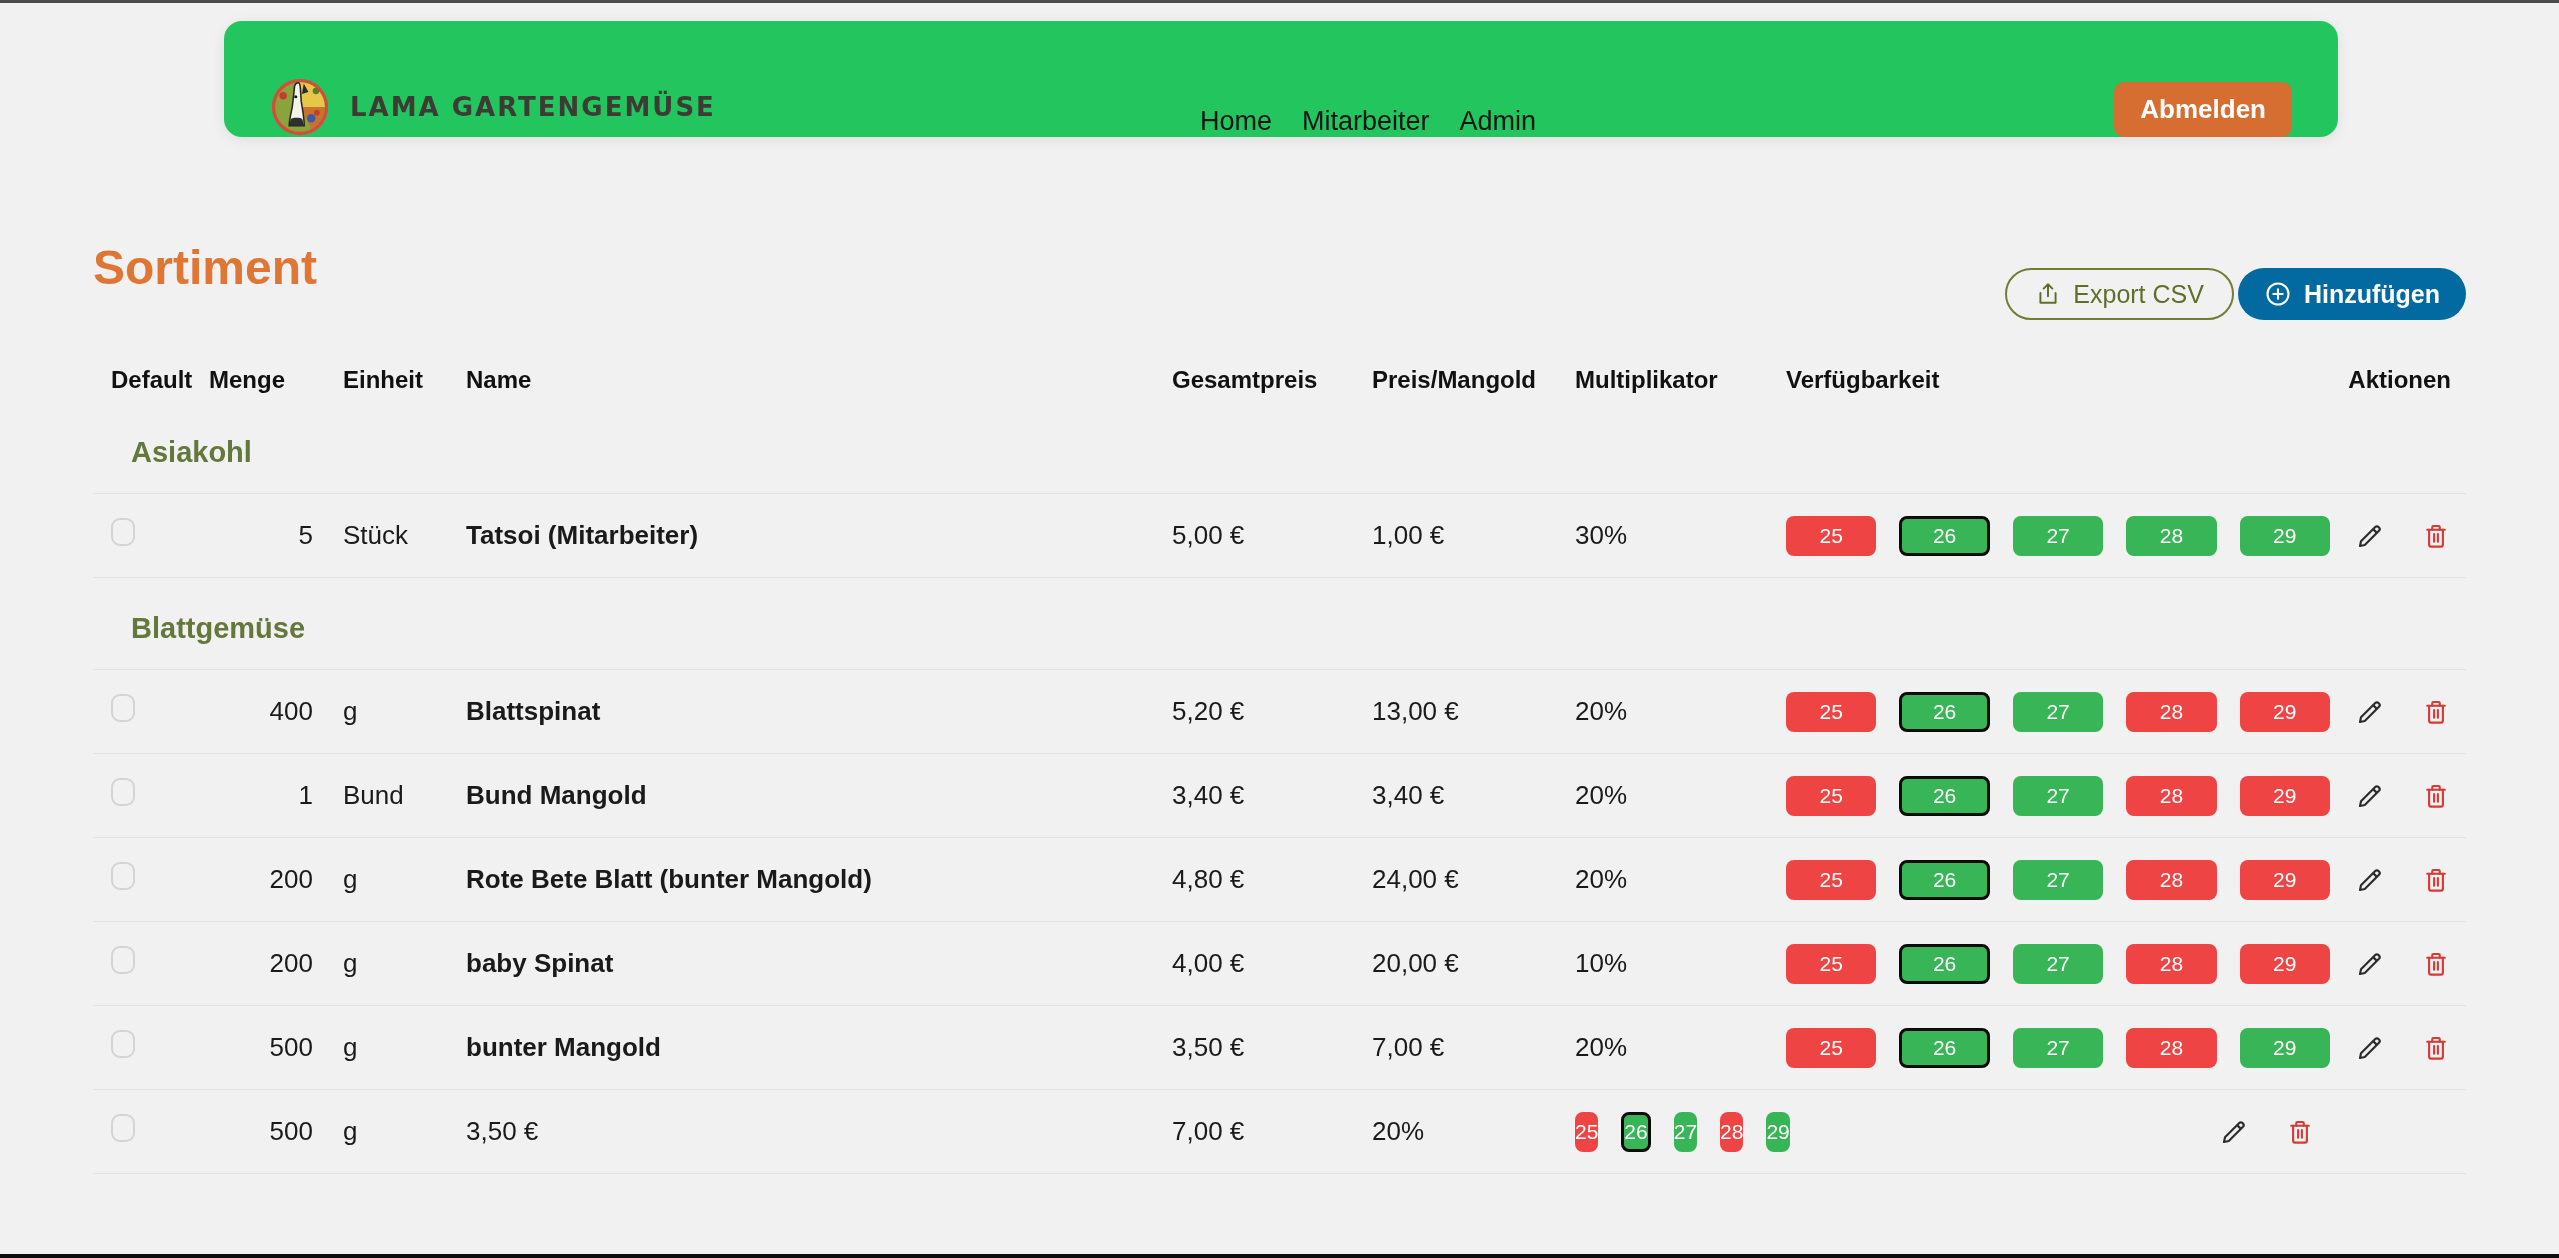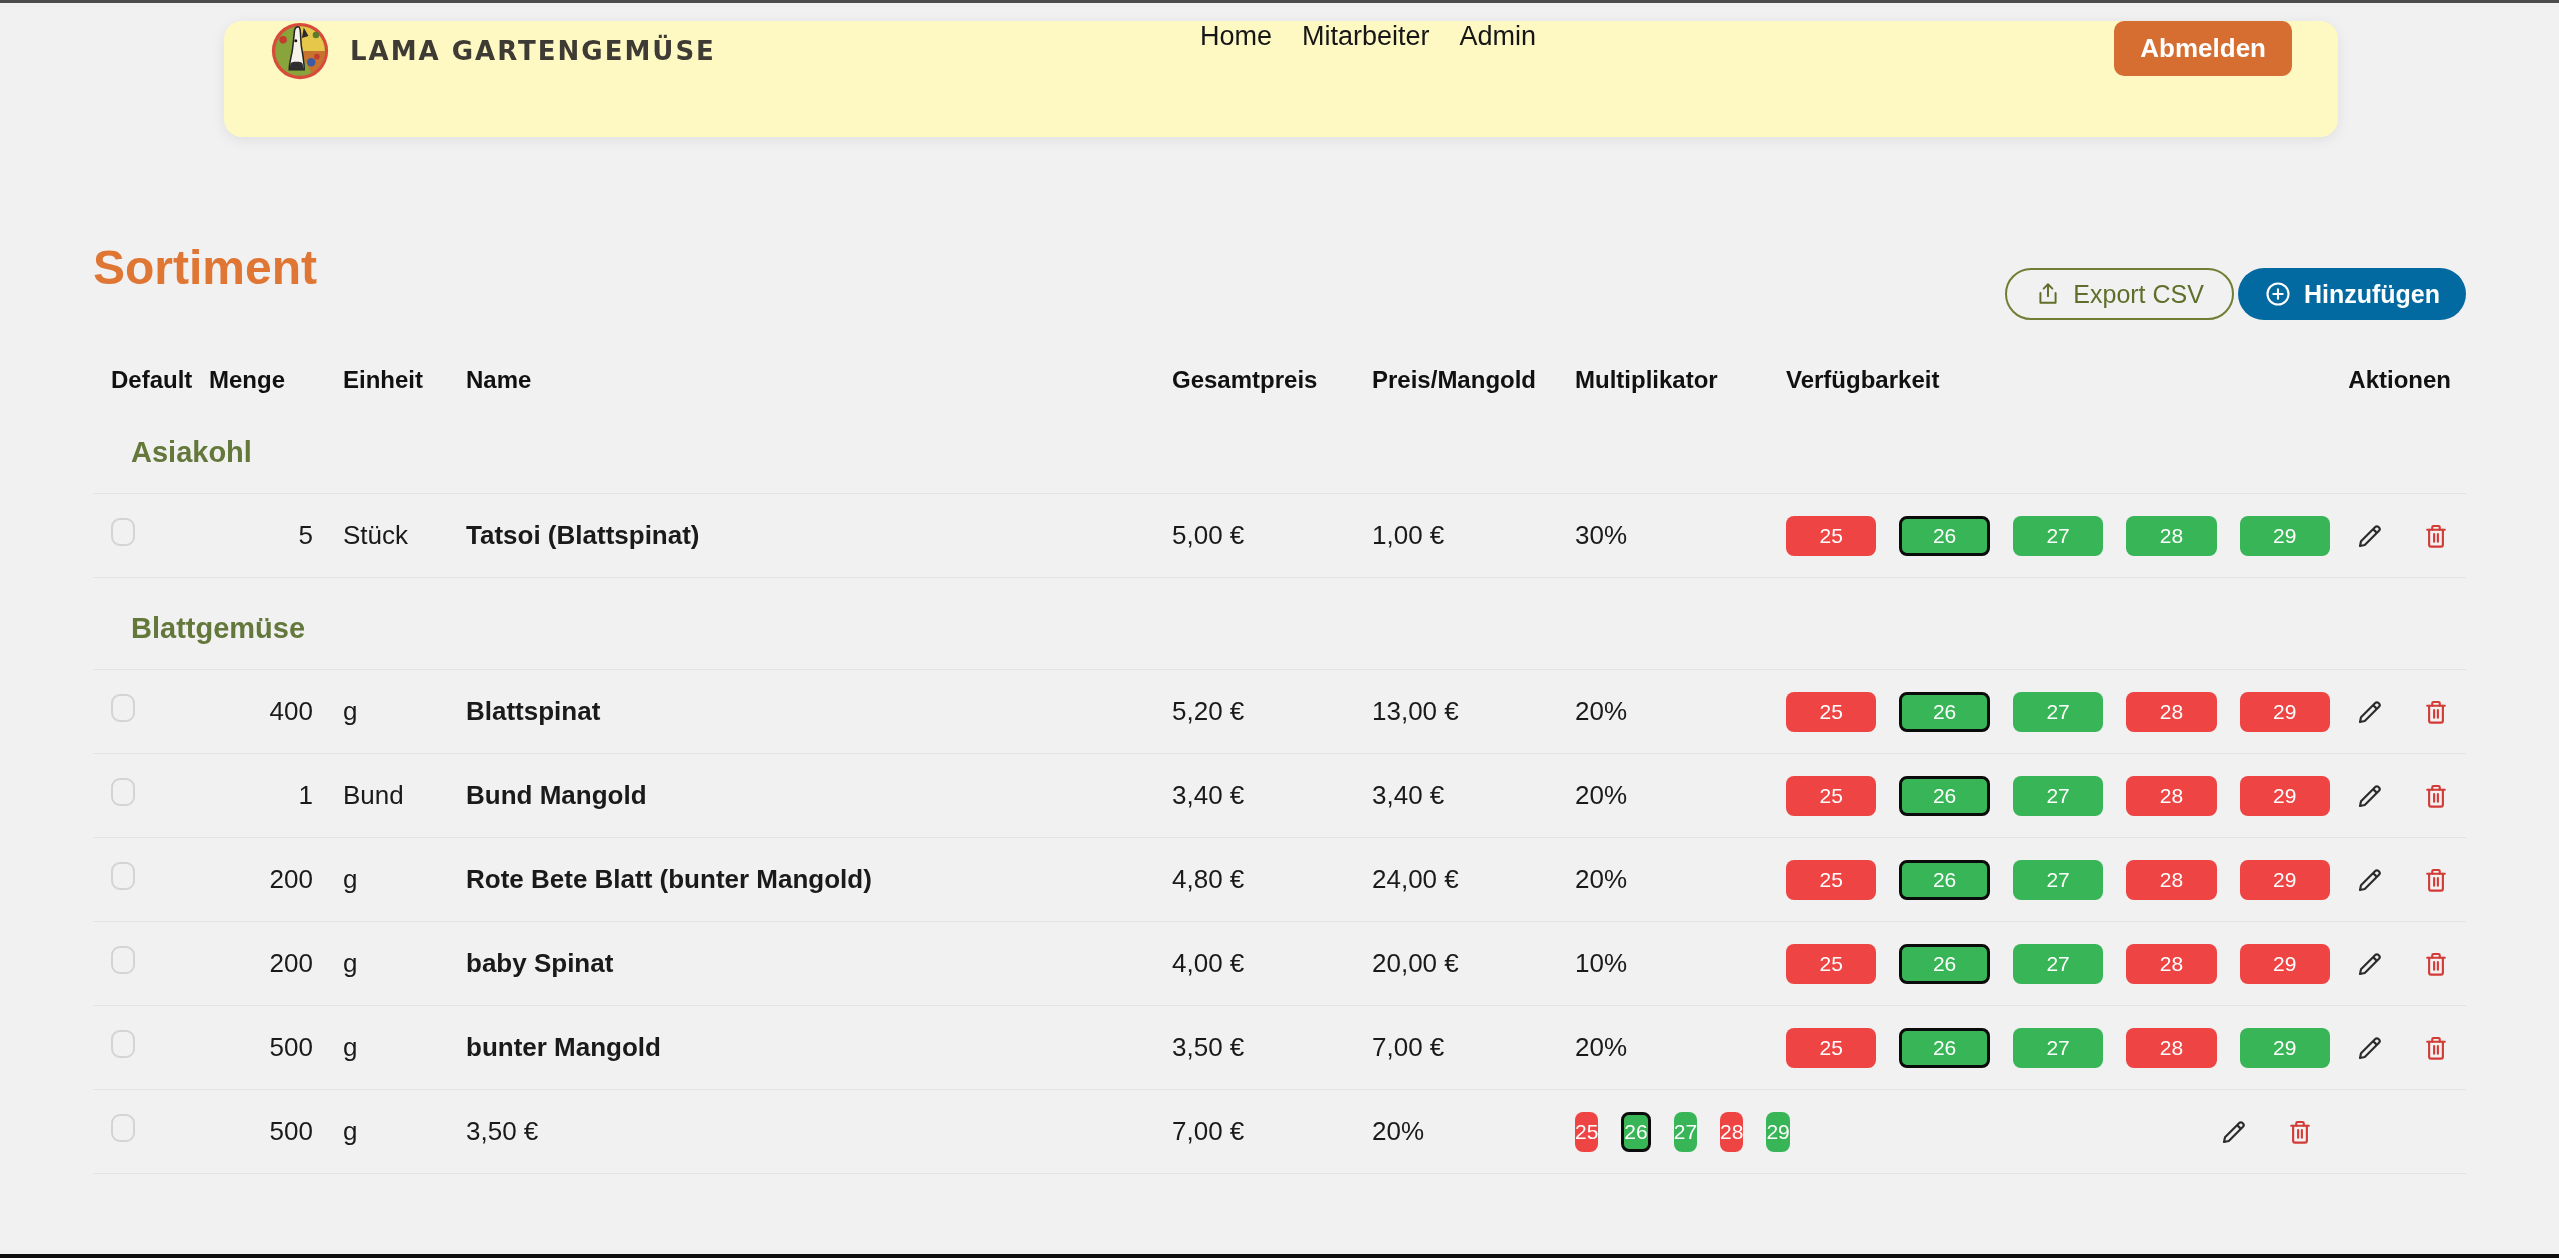--- a/index.html
+++ b/index.html
@@ -1,22 +1,22 @@
 <!DOCTYPE html>
 <html><head>
 <meta charset="utf-8">
 <style>
   html,body{margin:0;padding:0;width:2559px;height:1258px;background:#f1f1f1;overflow:hidden;
     font-family:"Liberation Sans",sans-serif;color:#1a1a1a;}
   .window-edge-top{position:absolute;top:0;left:0;width:100%;height:3px;background:#4c4c4c;}
   .window-edge-bottom{position:absolute;bottom:0;left:0;width:100%;height:4px;background:#0e0e0e;}
 
   
-  .header-card{position:absolute;left:224px;top:21px;width:2114px;height:116px;background:#fef9c3;
-    border-radius:18px;box-shadow:0 3px 14px rgba(0,0,0,.08);display:flex;align-items:flex-start;
+  .header-card{position:absolute;left:224px;top:21px;width:2114px;height:116px;background:#22c55e;
+    border-radius:18px;box-shadow:0 3px 14px rgba(0,0,0,.08);display:flex;align-items:flex-end;
     padding:0 46px;box-sizing:border-box;}
   .brand{display:flex;align-items:center;gap:20px;}
   .brand-logo{width:60px;height:60px;flex:0 0 auto;}
   .brand-name{font-family:"DejaVu Sans",sans-serif;font-weight:800;font-size:26px;letter-spacing:2px;
     color:#3e3a34;white-space:nowrap;}
   .nav{position:absolute;left:50%;transform:translateX(-50%);margin-left:87px;display:flex;gap:30px;}
   .nav-item{font-size:27px;color:#161616;cursor:pointer;white-space:nowrap;}
   .logout-btn{margin-left:auto;background:#d66d31;color:#fff;font-weight:700;font-size:26px;
     border:none;border-radius:10px;padding:12px 26px;cursor:pointer;}
 
@@ -120,21 +120,21 @@
       <div>Verfügbarkeit</div>
       <div class="c-akt">Aktionen</div>
     </div>
     <div id="table-body">
   <div class="group-heading">Asiakohl</div>
 
   <div class="row">
     <div class="c-default"><span class="checkbox"></span></div>
     <div class="c-menge">5</div>
     <div class="c-einheit">Stück</div>
-    <div class="c-name">Tatsoi (Blattspinat)</div>
+    <div class="c-name">Tatsoi (Mitarbeiter)</div>
     <div class="c-gesamt">5,00 €</div>
     <div class="c-preis">1,00 €</div>
     <div class="c-multi">30%</div>
     <div class="c-verf">
             <button class="wk red">25</button>
             <button class="wk green sel">26</button>
             <button class="wk green">27</button>
             <button class="wk green">28</button>
             <button class="wk green">29</button>
           </div>

